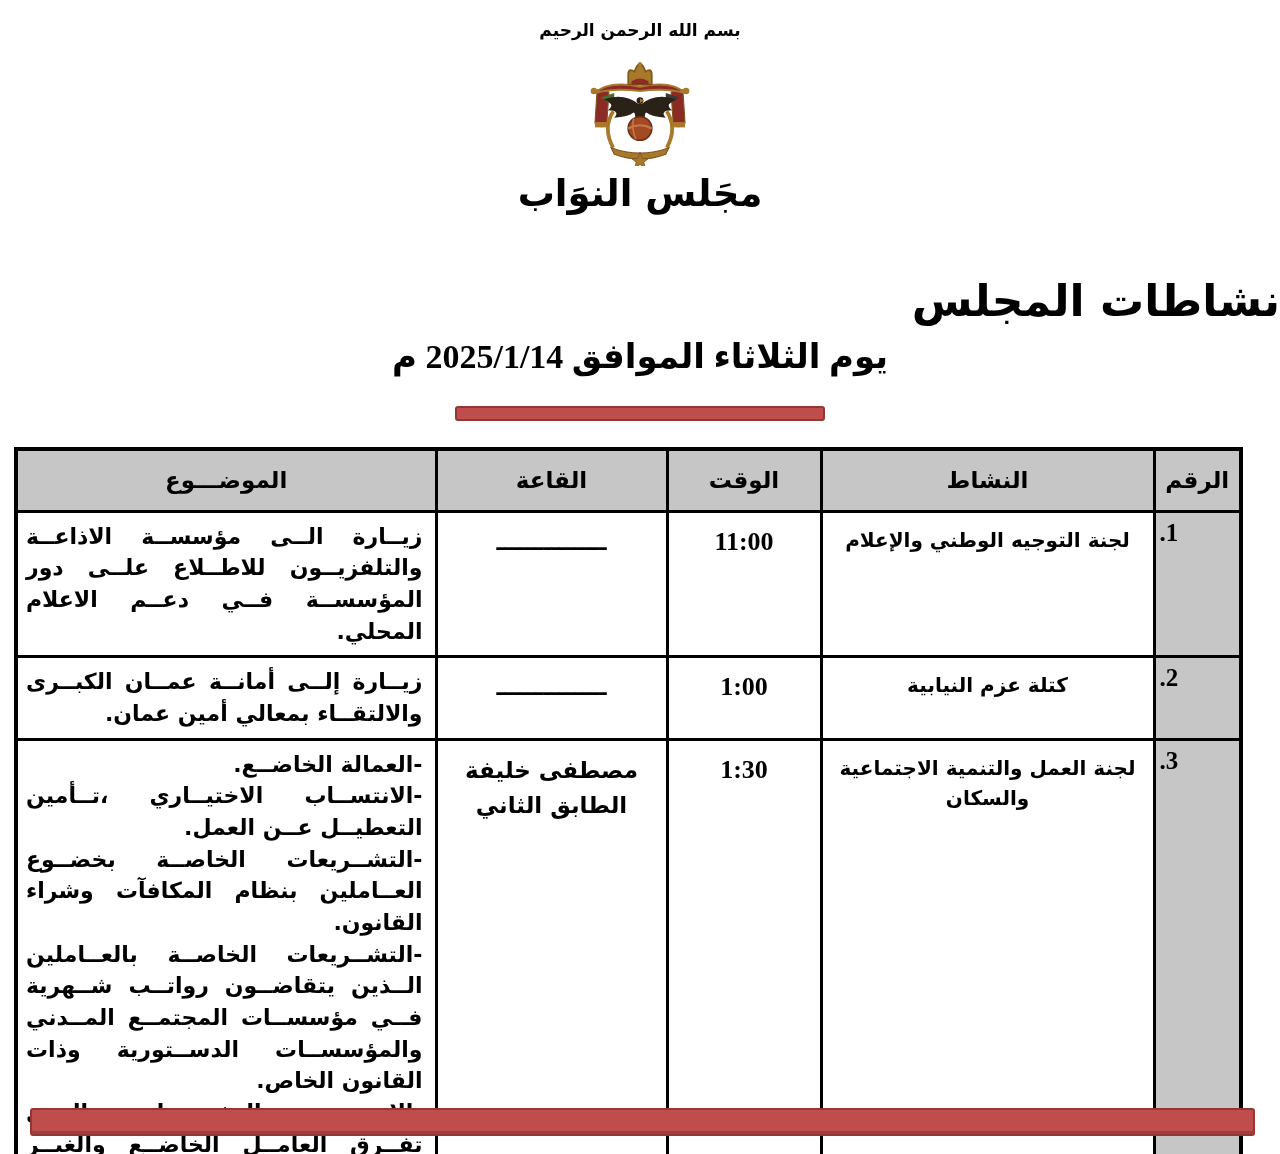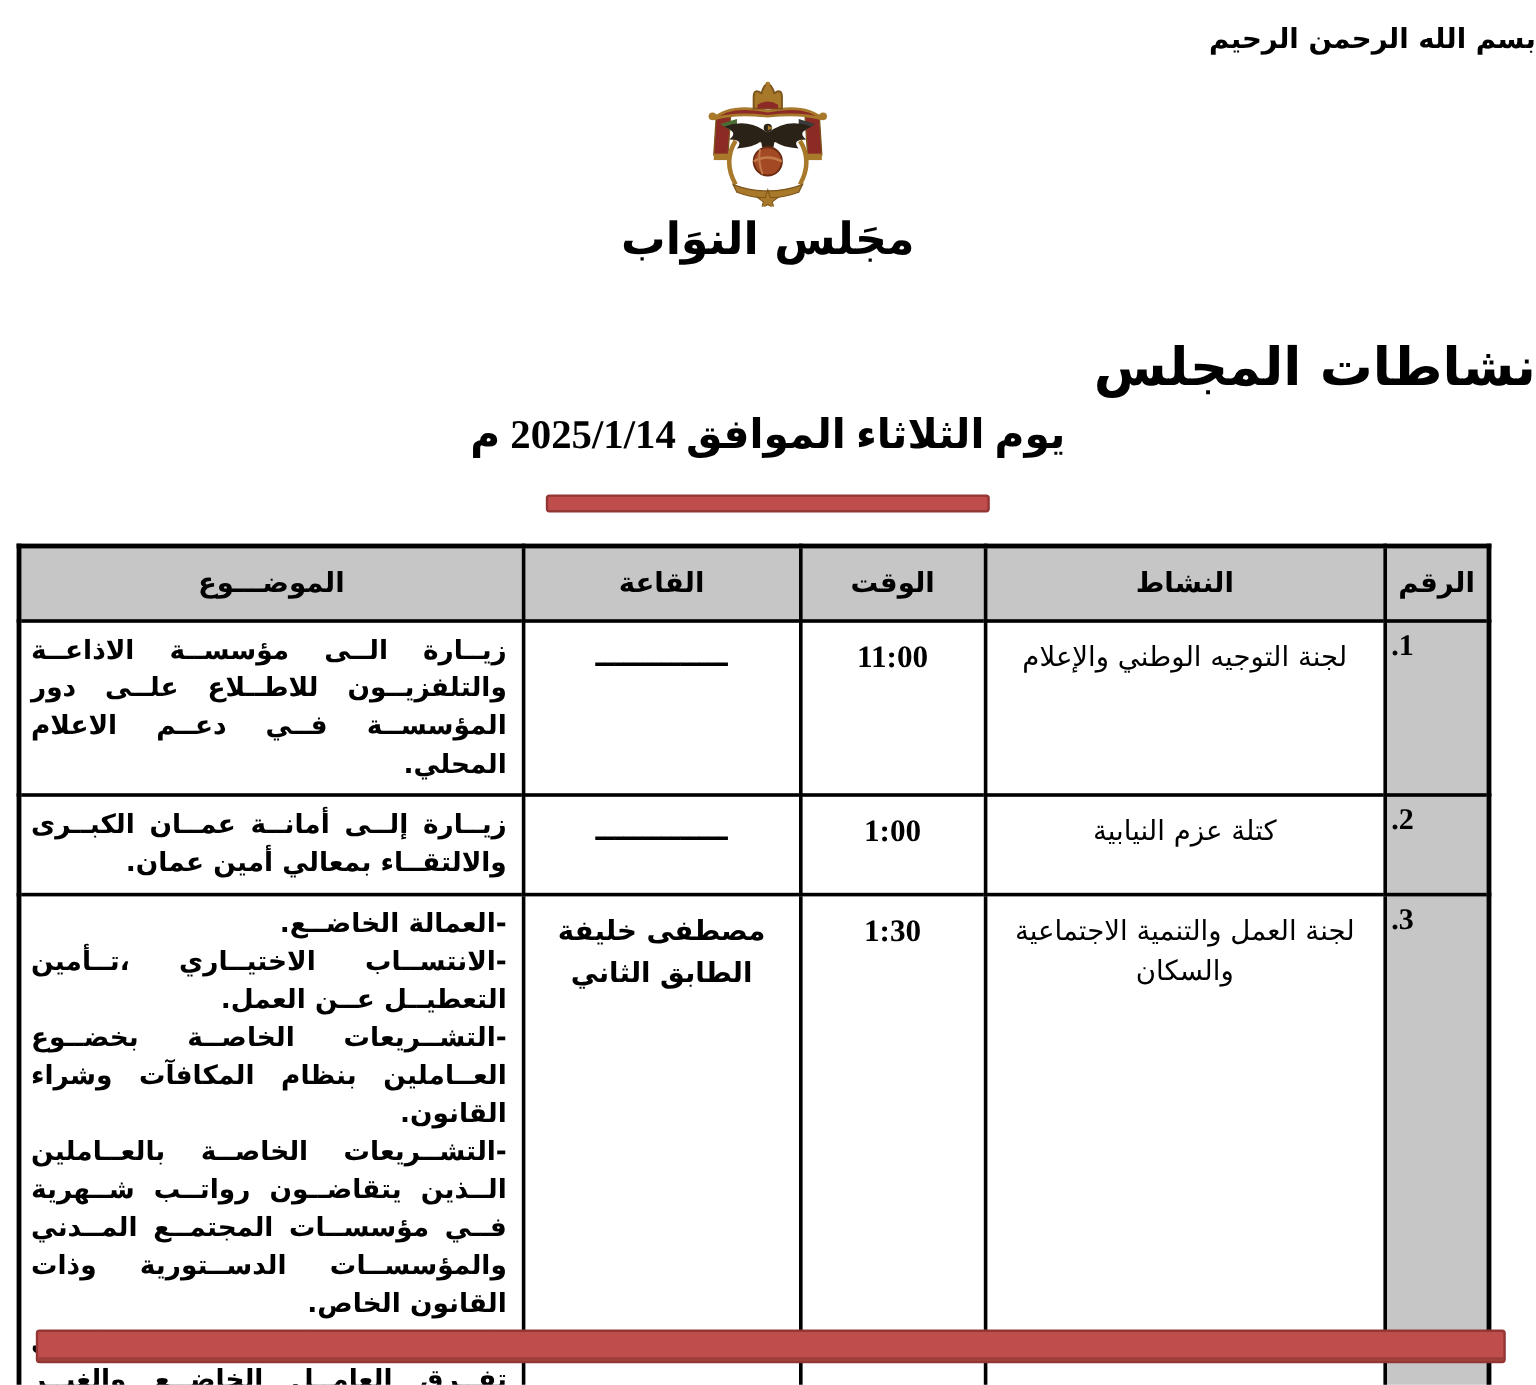--- a/index.html
+++ b/index.html
@@ -4,22 +4,22 @@
 <style>
   * { box-sizing: border-box; margin: 0; padding: 0; }
   html, body { background: #ffffff; }
   body {
     width: 1280px; height: 1154px;
     font-family: "DejaVu Sans", sans-serif;
     color: #000; direction: rtl; overflow: hidden; position: relative;
   }
 
   .bismillah {
-    margin-top: 20px; text-align: right;
-    font-size: 23px; font-weight: bold;
+    margin-top: 20px; text-align: center;
+    font-size: 17px; font-weight: bold;
   }
   .emblem-wrap { margin-top: 22px; text-align: center; }
   .calligraphy {
     margin-top: 2px; text-align: center;
     font-size: 37px; font-weight: bold;
     letter-spacing: -1px;
   }
   .doc-title {
     margin-top: 60px; text-align: right;
     font-size: 44px; font-weight: bold;
@@ -69,21 +69,21 @@
   td.cell-num {
     background: #c6c6c6;
     text-align: left; padding: 6px 4px;
     font-weight: bold; font-size: 25px;
     font-family: "Liberation Serif", "DejaVu Sans", serif;
   }
   .numflip { unicode-bidi: bidi-override; direction: rtl; display: inline-block; }
 
   td.cell-activity {
     text-align: center; padding: 12px 8px;
-    font-weight: normal; font-size: 23px; line-height: 1.5;
+    font-weight: bold; font-size: 20px; line-height: 1.5;
   }
   td.cell-time {
     text-align: center; padding: 14px 4px;
     font-weight: bold; font-size: 26px;
     font-family: "Liberation Serif", "DejaVu Serif", "DejaVu Sans", serif;
   }
   td.cell-hall {
     text-align: center; padding: 12px 6px;
     font-weight: bold; font-size: 23px; line-height: 1.55;
   }

